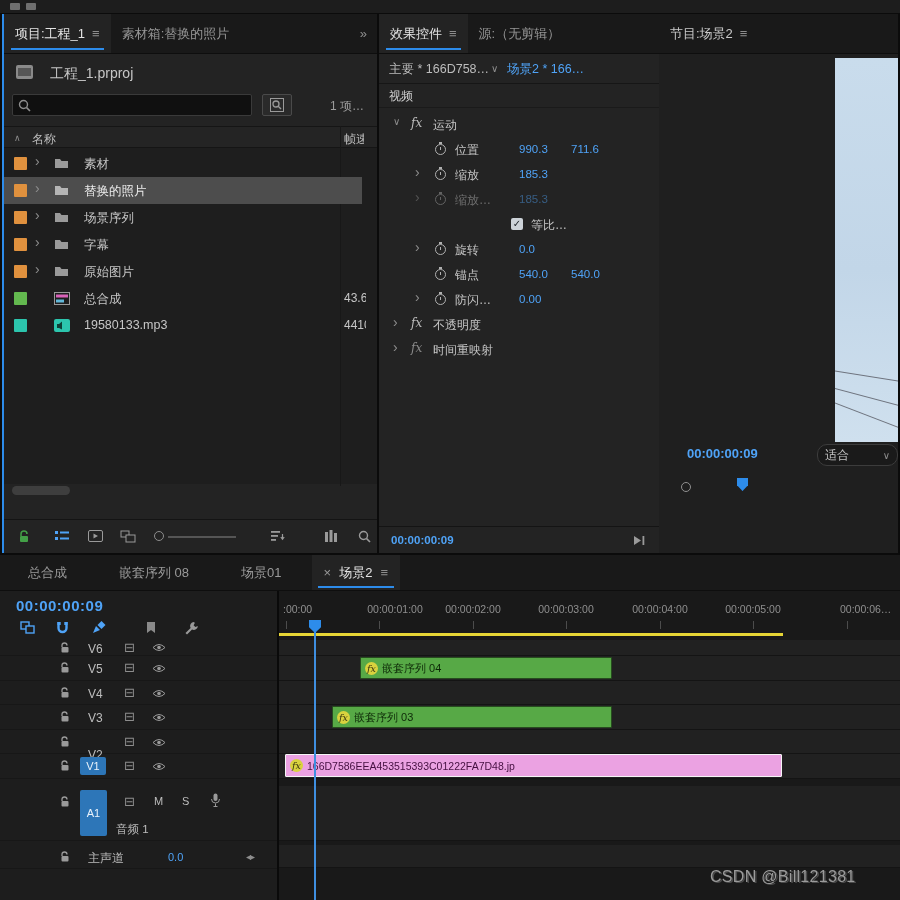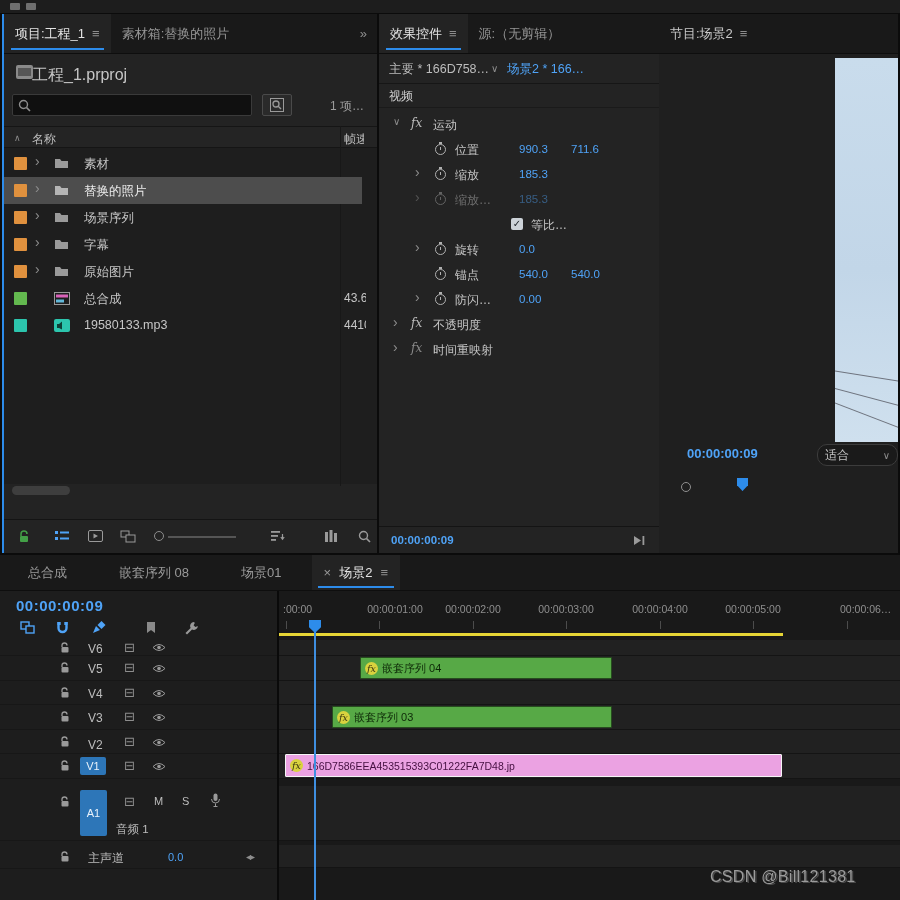--- a/index.html
+++ b/index.html
@@ -29,21 +29,21 @@
   .i-up::after    { content:'▴'; font-size:10px; }
   .i-right::after { content:'▸'; font-size:10px; }
   .i-reset::after { content:'↺'; font-size:13px; }
   .i-patch::after { content:'⊟'; font-size:13px; }
   .i-caret::after { content:'∧'; font-size:9px; }
   .i-pan::after   { content:'◂▸'; font-size:10px; letter-spacing:-1px; }
 
   
   .bin-ic { position:absolute; left:12px; top:51px; width:17px; height:14px; background:#8a8a8a; border-radius:2px; }
   .bin-ic::after { content:''; position:absolute; left:2px; top:3px; right:2px; height:8px; background:#565656; }
-  .file-name { position:absolute; left:28px; top:51px; font-size:16px; color:#c6c6c6; }
+  .file-name { position:absolute; left:46px; top:51px; font-size:14px; color:#c6c6c6; }
   .search-box { position:absolute; left:8px; top:80px; width:240px; height:22px; background:#101010; border:1px solid #3a3a3a; border-radius:2px; }
   .search-box .icon { position:absolute; left:5px; top:4px; }
   .find-btn { position:absolute; left:258px; top:80px; width:30px; height:22px; background:#2a2a2a; border:1px solid #4a4a4a; border-radius:2px; display:flex; align-items:center; justify-content:center; }
   .count { position:absolute; left:326px; top:84px; color:#9c9c9c; }
   .colhead { position:absolute; left:0; right:0; top:112px; height:22px; background:#242424; border-top:1px solid #151515; border-bottom:1px solid #151515; }
   .coldiv { position:absolute; left:336px; top:112px; height:360px; width:1px; background:#181818; }
   .plistbg { position:absolute; left:0; right:0; top:134px; height:336px; background:#1e1e1e; }
   .prow { position:absolute; left:0; right:15px; height:27px; }
   .prow.sel { background:#4d4d4d; }
   .chip { position:absolute; left:10px; top:7px; width:13px; height:13px; border-radius:1px; }
@@ -535,21 +535,21 @@
         </svg>
       </span>
   </div>
   <div class="throw" style="top:175px;height:24px">
     <span class="tlock" style="top:6px">
         <svg width="10" height="12" viewBox="0 0 10 12">
           <path d="M2 5 V3.5 a2.5 2.5 0 0 1 5 0" fill="none" stroke="#9a9a9a" stroke-width="1.3"></path>
           <rect x="1.5" y="5" width="7" height="5.5" rx="1" fill="#9a9a9a"></rect>
         </svg>
       </span>
-    <span class="tname" style="top:8px">V2</span>
+    <span class="tname" style="top:18px">V2</span>
     <span class="tpatch icon i-patch" style="top:4px"></span>
     <span class="teye" style="top:8px">
         <svg width="14" height="9" viewBox="0 0 14 9">
           <path d="M1 4.5 Q7 -1.5 13 4.5 Q7 10.5 1 4.5 Z" fill="none" stroke="#9a9a9a"></path>
           <circle cx="7" cy="4.5" r="1.8" fill="#9a9a9a"></circle>
         </svg>
       </span>
   </div>
   <div class="throw" style="top:199px;height:25px">
     <span class="tlock" style="top:6px">

